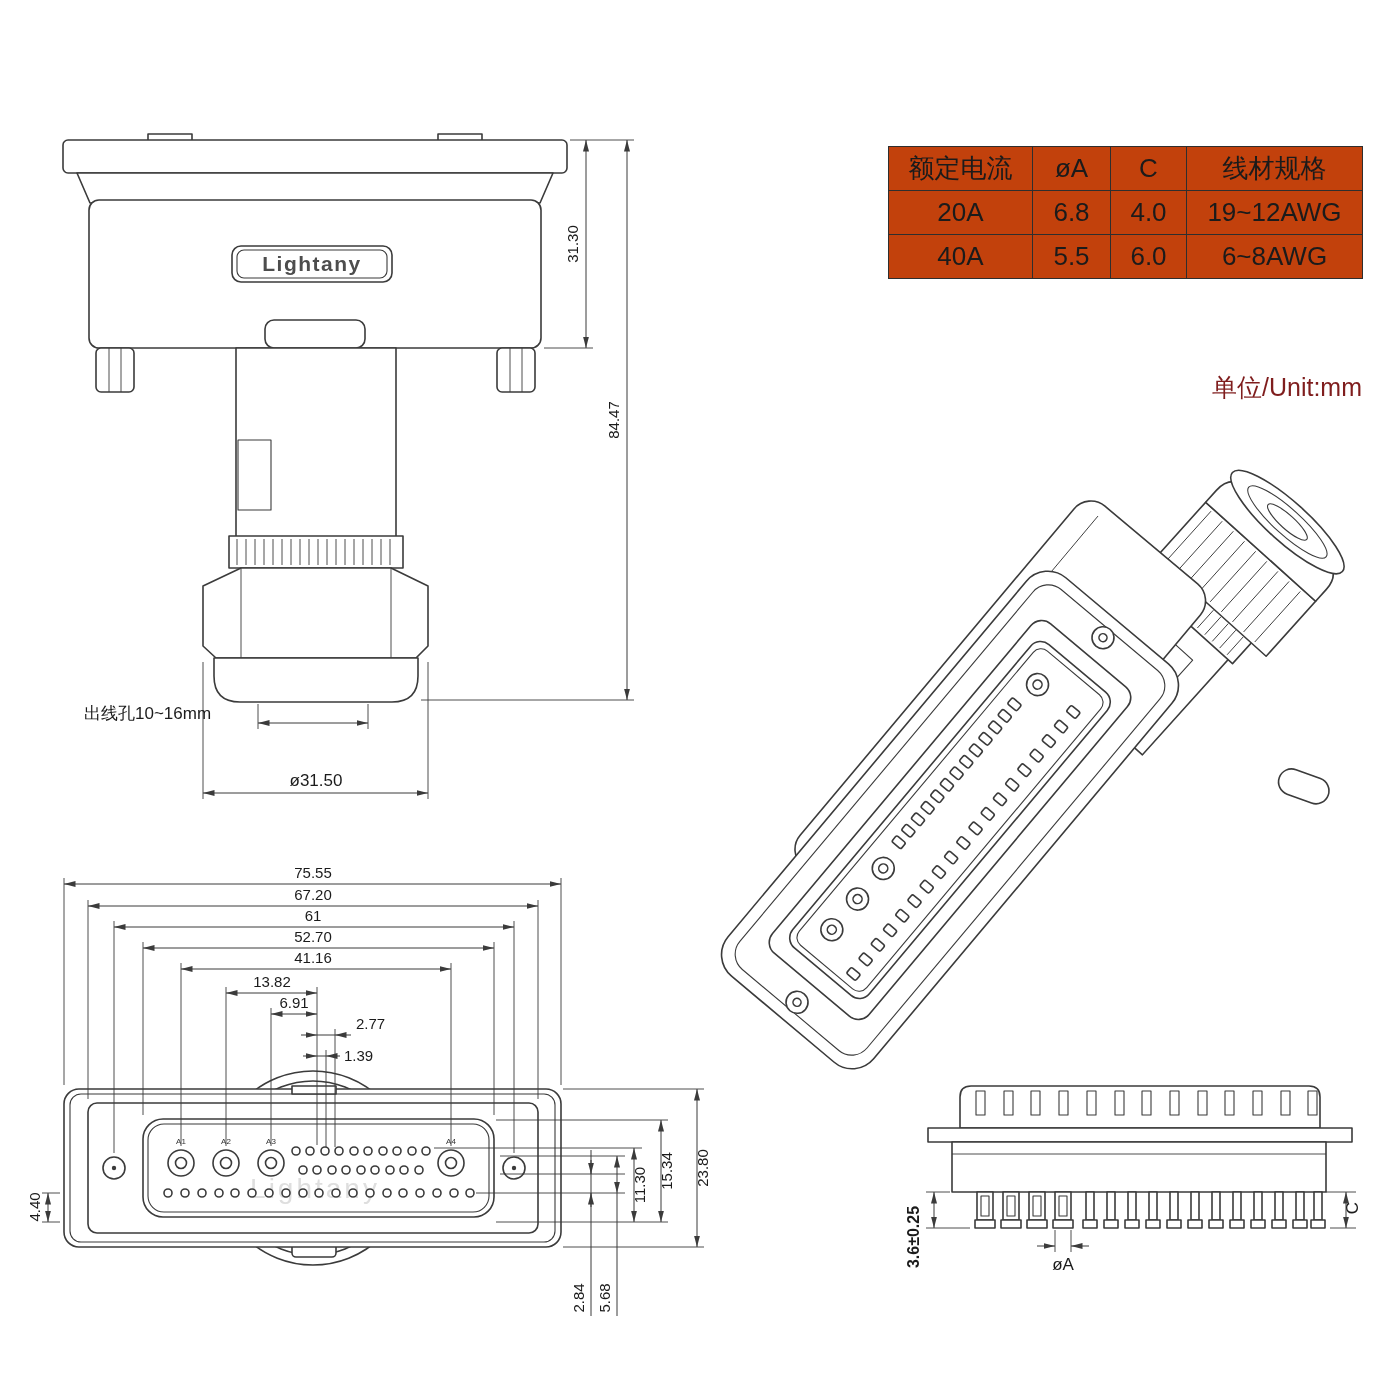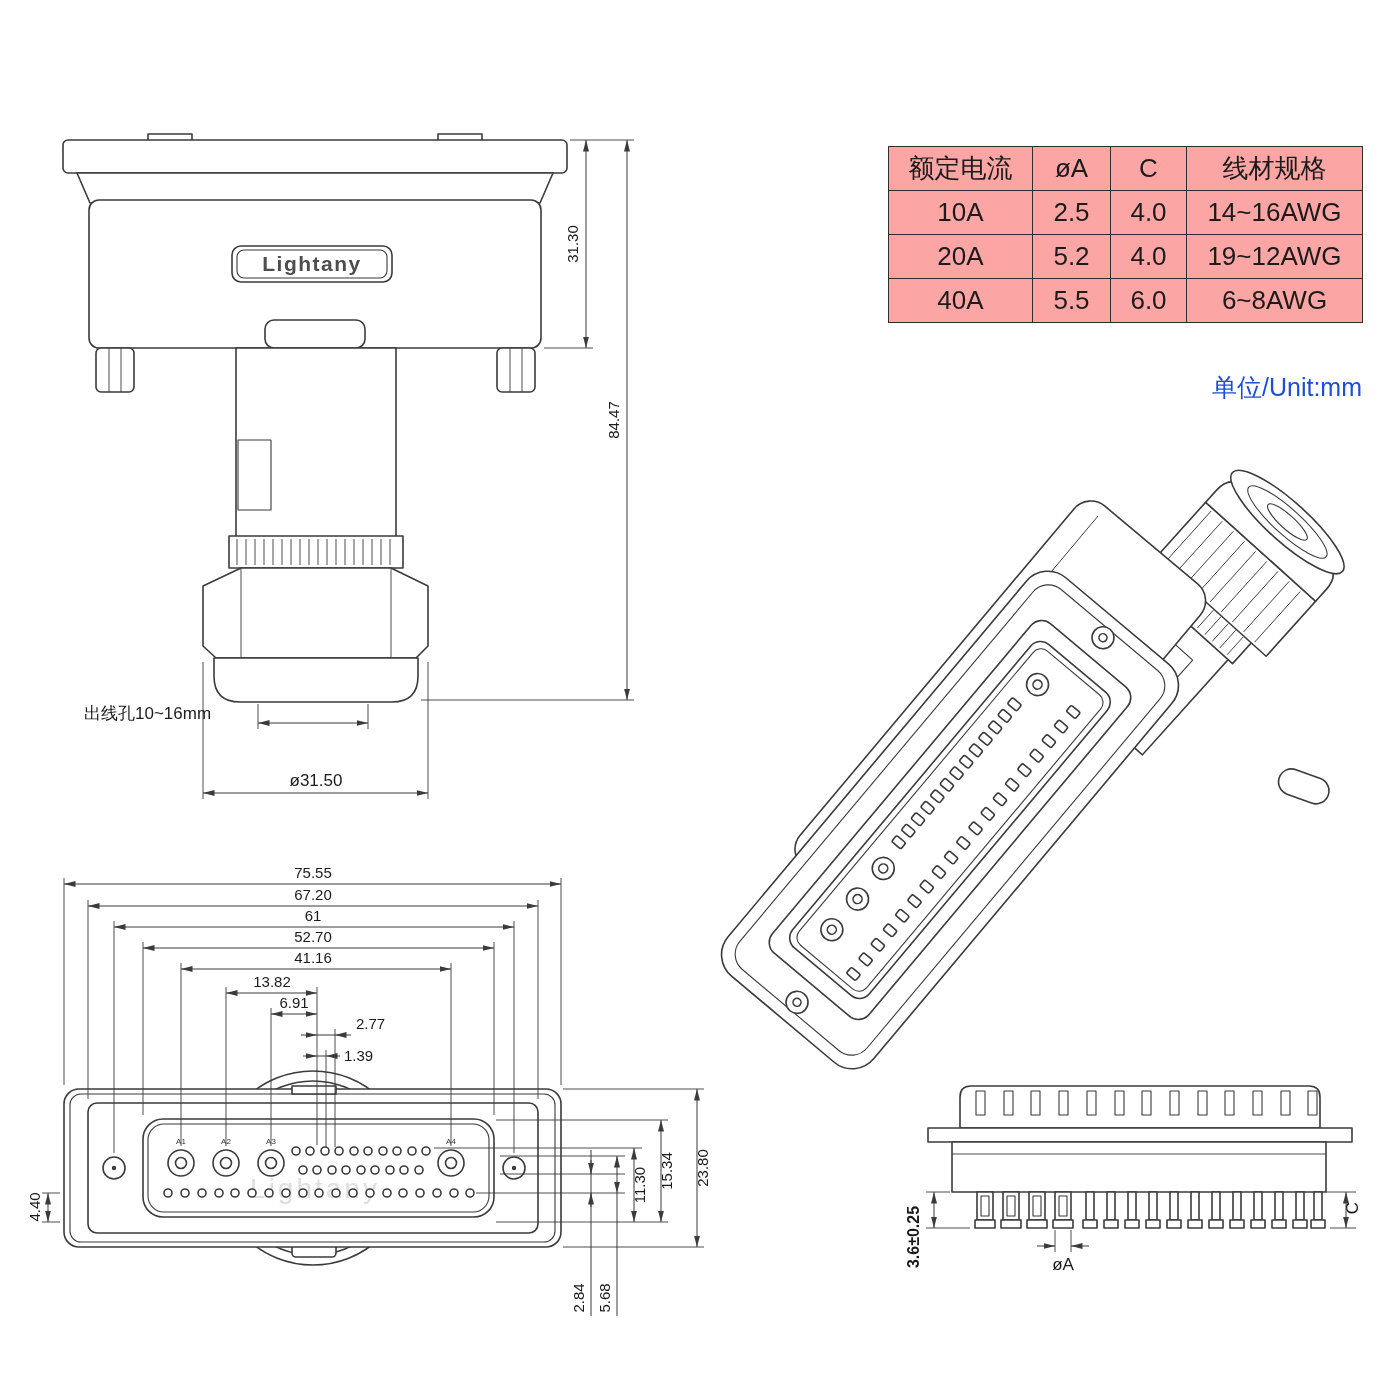--- a/index.html
+++ b/index.html
@@ -11,24 +11,24 @@
   .thin{fill:none;stroke:#3b3b3b;stroke-width:.9}
   .dim{fill:none;stroke:#3b3b3b;stroke-width:1}
   text{fill:#1b1b1b}
   .dt{font-size:15px}
   .dz{font-size:17px}
   .db{font-size:16px;font-weight:bold}
   .logo-t{font-size:21px;font-weight:bold;fill:#4d4d4d;letter-spacing:1.5px}
   .wm{font-size:28px;fill:#c4c4c4;opacity:.55;letter-spacing:3px}
   .wm2{font-size:14px;fill:#c9c9c9;opacity:.8;letter-spacing:1px}
   .pl{font-size:8px;fill:#333}
-  #spec{position:absolute;left:888px;top:146px;border-collapse:collapse;table-layout:fixed;background:#fca5a5}
+  #spec{position:absolute;left:888px;top:146px;border-collapse:collapse;table-layout:fixed;background:#c2410c}
   #spec th,#spec td{border:1.6px solid #2e2e2e;font-weight:normal;font-size:26px;color:#1b1b1b;
     text-align:center;height:44px;padding:0;vertical-align:middle}
-  #unit{position:absolute;left:888px;top:371px;width:474px;text-align:right;font-size:25px;color:#1d4ed8}
+  #unit{position:absolute;left:888px;top:371px;width:474px;text-align:right;font-size:25px;color:#7f1d1d}
 </style>
 </head>
 <body>
 
 <svg id="canvas" width="1400" height="1400" viewBox="0 0 1400 1400">
   <defs>
     <marker id="arr" viewBox="0 0 12 8" markerWidth="12" markerHeight="8" refX="11.5" refY="4" orient="auto-start-reverse" markerUnits="userSpaceOnUse">
       <path d="M11.5,4 L0,1 L0,7 Z" fill="#3b3b3b"></path>
     </marker>
     <circle id="fpin" r="4" class="obj"></circle>
@@ -340,28 +340,22 @@
       <col style="width:176px">
     </colgroup>
   <tbody>
       <tr>
     <th>额定电流</th>
     <th>øA</th>
     <th>C</th>
     <th>线材规格</th>
   </tr>
   <tr>
-    <td>10A</td>
-    <td>2.5</td>
-    <td>4.0</td>
-    <td>14~16AWG</td>
-  </tr>
-  <tr>
     <td>20A</td>
-    <td>5.2</td>
+    <td>6.8</td>
     <td>4.0</td>
     <td>19~12AWG</td>
   </tr>
   <tr>
     <td>40A</td>
     <td>5.5</td>
     <td>6.0</td>
     <td>6~8AWG</td>
   </tr>
 </tbody>

